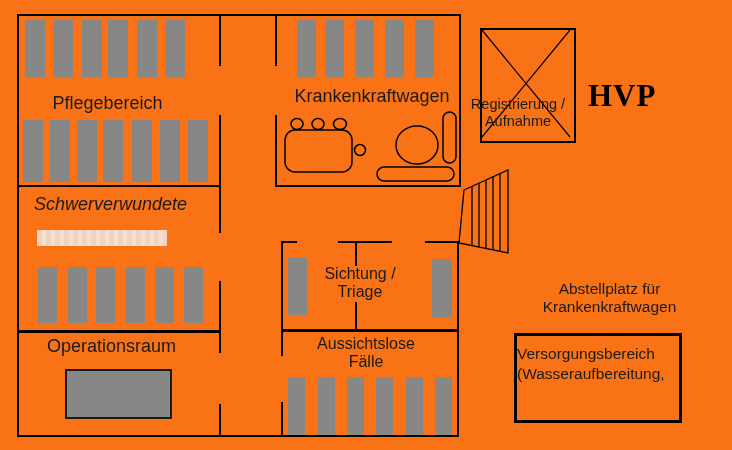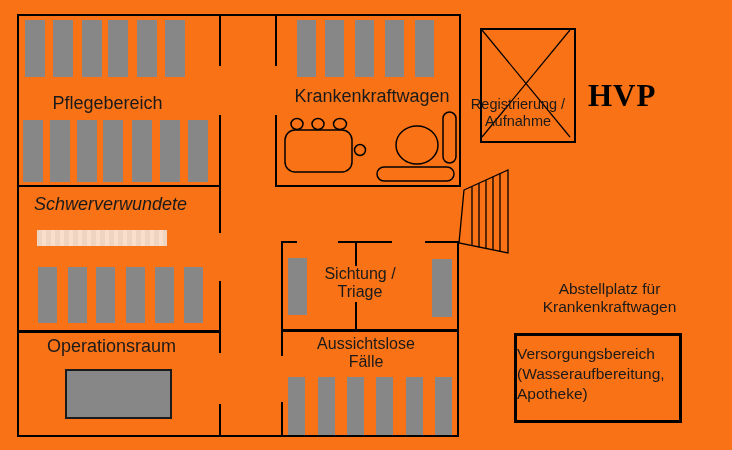--- a/index.html
+++ b/index.html
@@ -150,17 +150,16 @@
 
   <div class="lbl small-lbl" style="left:518px;top:280px;width:183px;font-size:15.5px;line-height:18px;">
     <div>Abstellplatz für</div>
     <div>Krankenkraftwagen</div>
   </div>
 
   <div class="supply-box">
     <div class="supply-text">
       <div>Versorgungsbereich</div>
       <div>(Wasseraufbereitung,</div>
-      <div>Apotheke)</div>
     </div>
   </div>
 
 </div>
 
 </body></html>

